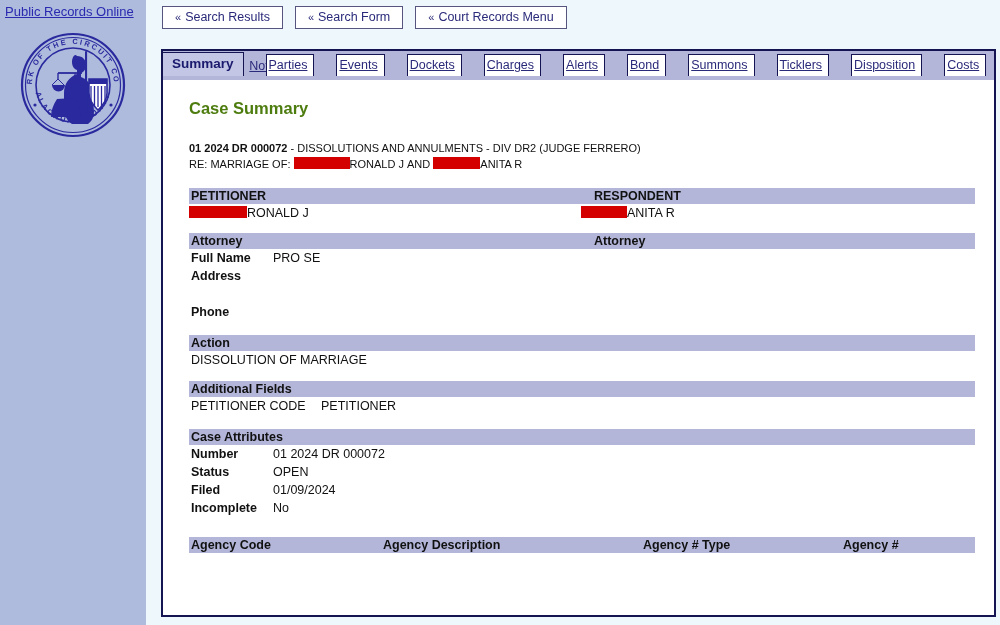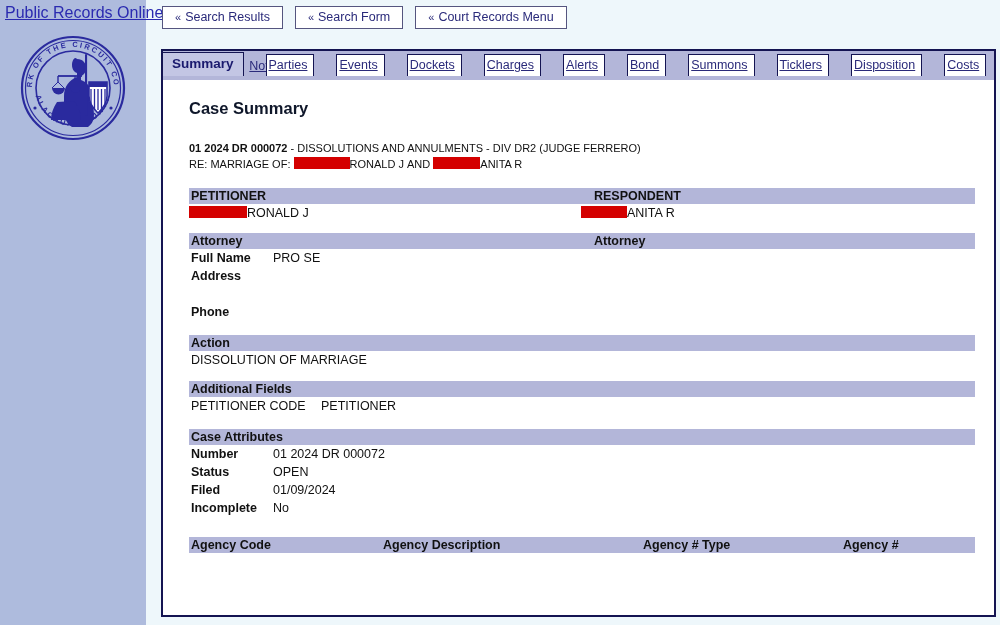--- a/index.html
+++ b/index.html
@@ -19,21 +19,21 @@
   
   #sidebar {
     position: absolute;
     left: 0; top: 0;
     width: 146px; height: 625px;
     background: #aebbdd;
   }
   #pro-link {
     display: block;
     margin: 4px 0 0 5px;
-    font-size: 16px;
+    font-size: 13px;
     color: #2a2ab0;
     text-decoration: underline;
     white-space: nowrap;
     cursor: pointer;
   }
   #seal-wrap {
     margin-top: 8px;
     display: flex;
     justify-content: center;
   }
@@ -132,21 +132,21 @@
     left: 0; top: 29px;
     width: 831px;
     height: 535px;
     background: #ffffff;
     padding: 0;
   }
   #case-title {
     margin: 19px 0 0 26px;
     font-size: 16.5px;
     font-weight: bold;
-    color: #0f172a;
+    color: #4d7c0f;
   }
   #caseline {
     margin: 23px 0 0 26px;
     font-size: 11px;
     color: #111;
     line-height: 15px;
   }
   #caseline .num { font-weight: bold; }
   #relinebox { margin-top: 1px; display:flex; align-items:flex-start; }
   .redact {

